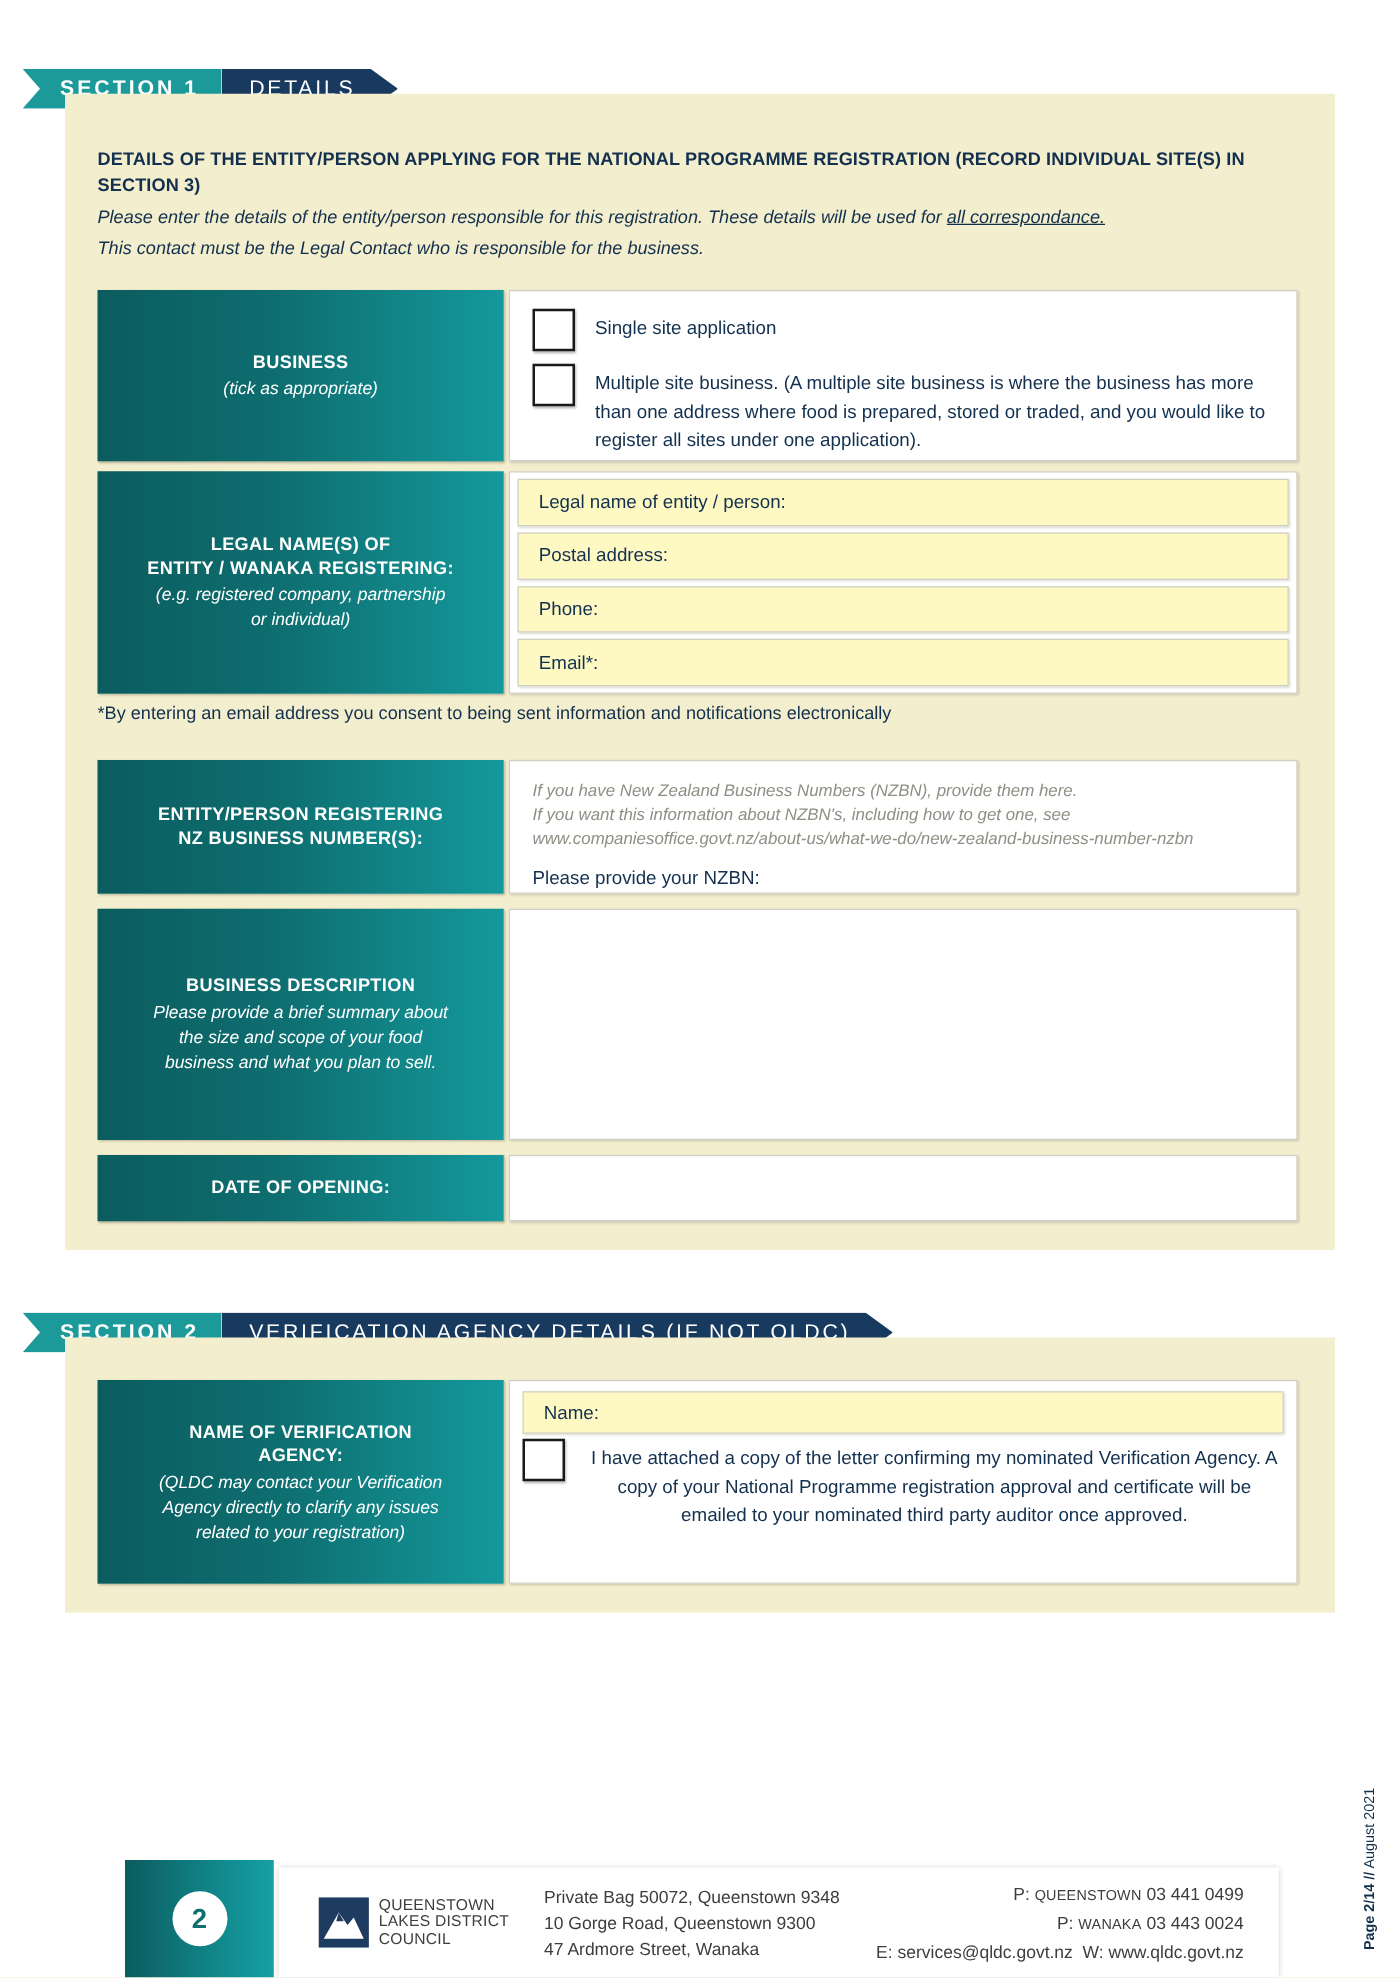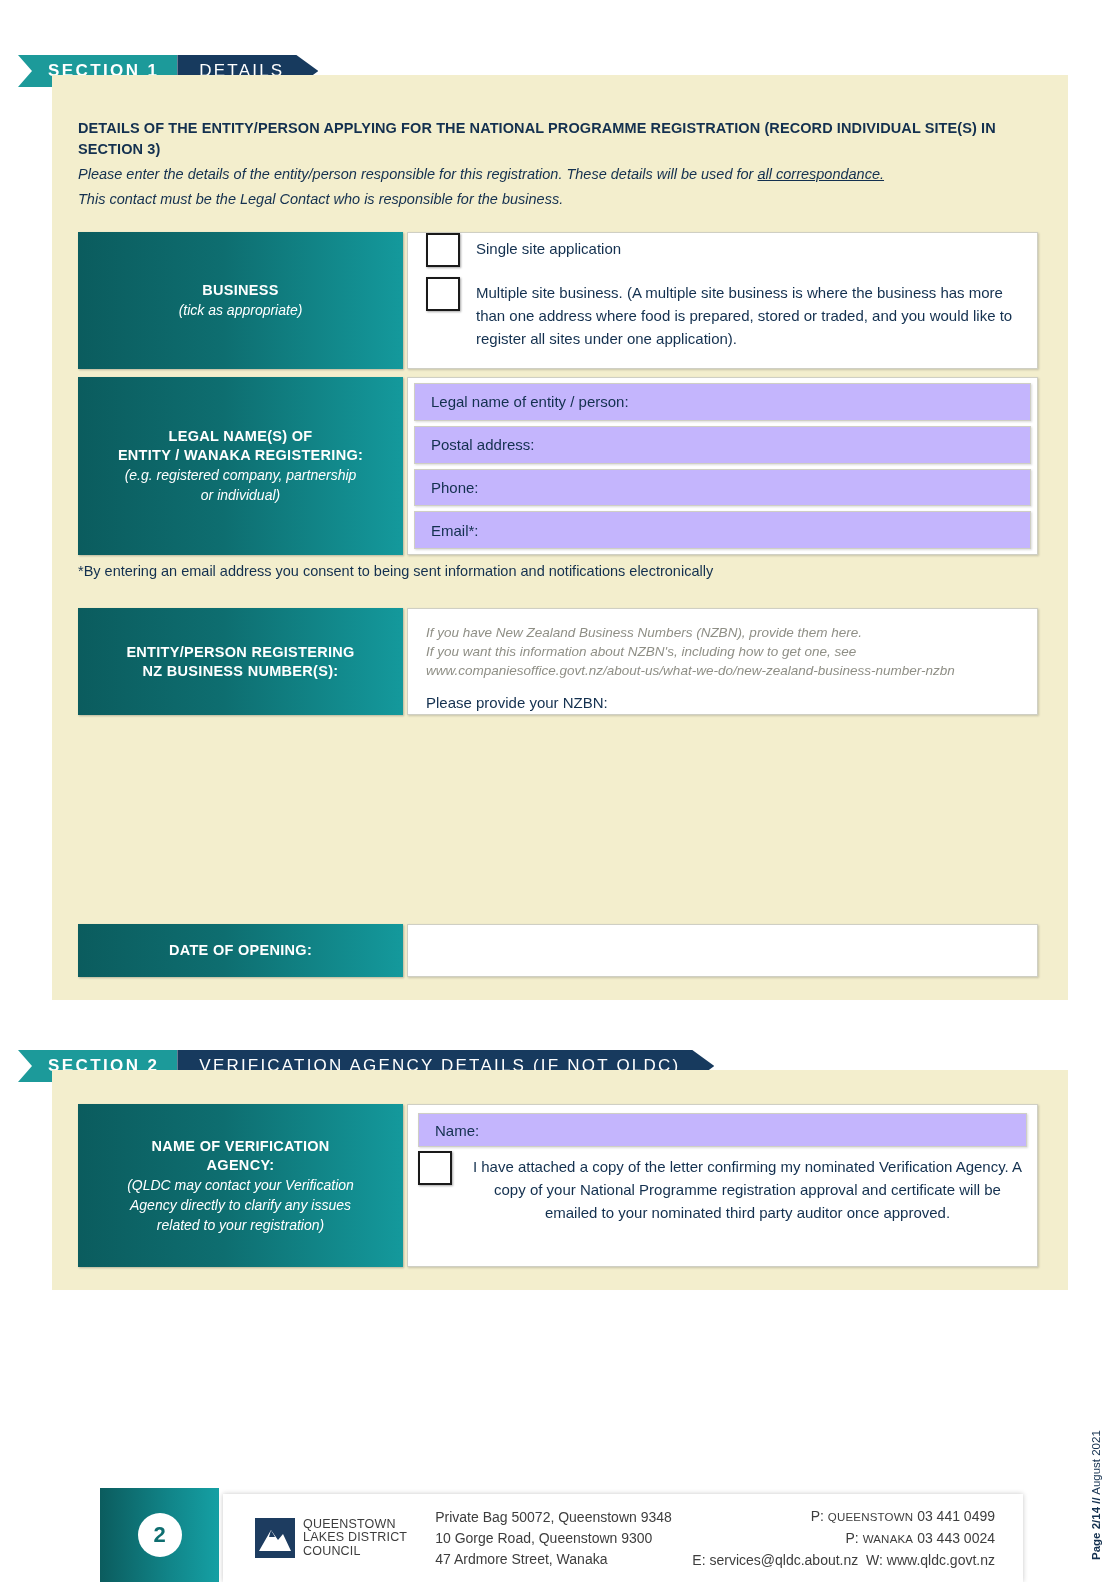--- a/index.html
+++ b/index.html
@@ -45,32 +45,32 @@
     box-shadow:1px 1px 2px rgba(0,0,0,.25);box-sizing:border-box;
   }
   .lbl .t{font-weight:bold;font-size:14.5px;line-height:19px;letter-spacing:.3px;}
   .lbl .s{font-style:italic;font-size:14px;line-height:19px;margin-top:1px;}
   .fieldbox{
     background:#ffffff;border:1px solid #cfcfc4;box-sizing:border-box;
     box-shadow:1px 1px 2px rgba(0,0,0,.18);position:relative;
   }
 
   
-  .opts{padding:0 16px 12px 18px;}
+  .opts{padding:14px 16px 12px 18px;}
   .opt{display:flex;align-items:flex-start;margin-bottom:10px;}
   .cb{
     width:34px;height:34px;min-width:34px;border:2px solid #1a1a1a;background:#ffffff;
     margin-right:16px;box-shadow:1px 1px 2px rgba(0,0,0,.35);box-sizing:border-box;
   }
   .opt .otxt{font-size:15px;line-height:23px;color:#13304f;padding-top:4px;}
 
   
   .subwrap{padding:5px 6px;display:flex;flex-direction:column;gap:5px;height:100%;box-sizing:border-box;}
   .sub{
-    flex:1;background:#c4b5fd;border:1px solid #cfcfc4;box-shadow:1px 1px 2px rgba(0,0,0,.15);
+    flex:1;background:#fef9c3;border:1px solid #cfcfc4;box-shadow:1px 1px 2px rgba(0,0,0,.15);
     display:flex;align-items:center;padding-left:16px;font-size:15px;color:#13304f;box-sizing:border-box;
   }
 
   .note{
     position:absolute;text-align:left;font-size:14.5px;color:#13304f;
   }
 
   .nzbnbox{padding:14px 18px;}
   .nzbnbox .hint{font-style:italic;font-size:13.5px;line-height:19px;color:#8f8f86;}
   .nzbnbox .ask{font-size:15px;color:#13304f;margin-top:14px;}
@@ -162,20 +162,29 @@
       <div class="t">NZ BUSINESS NUMBER(S):</div>
     </div>
     <div class="fieldbox nzbnbox" style="margin-left:4px;width:631px;">
       <div class="hint">If you have New Zealand Business Numbers (NZBN), provide them here.</div>
       <div class="hint">If you want this information about NZBN's, including how to get one, see</div>
       <div class="hint">www.companiesoffice.govt.nz/about-us/what-we-do/new-zealand-business-number-nzbn</div>
       <div class="ask">Please provide your NZBN:</div>
     </div>
   </div>
 
+  <div class="row" style="left:78px;top:727px;width:960px;height:185px;">
+    <div class="lbl" style="width:325px;">
+      <div class="t">BUSINESS DESCRIPTION</div>
+      <div class="s">Please provide a brief summary about</div>
+      <div class="s">the size and scope of your food</div>
+      <div class="s">business and what you plan to sell.</div>
+    </div>
+    <div class="fieldbox" style="margin-left:4px;width:631px;"></div>
+  </div>
 
   <div class="row" style="left:78px;top:924px;width:960px;height:53px;">
     <div class="lbl" style="width:325px;">
       <div class="t">DATE OF OPENING:</div>
     </div>
     <div class="fieldbox" style="margin-left:4px;width:631px;"></div>
   </div>
 
   <div class="banner" style="left:18px;top:1050px;">
     <div class="tag">SECTION 2</div>
@@ -225,21 +234,21 @@
 
     <div class="addr">
       <div>Private Bag 50072, Queenstown 9348</div>
       <div>10 Gorge Road, Queenstown 9300</div>
       <div>47 Ardmore Street, Wanaka</div>
     </div>
 
     <div class="contact">
       <div><span>P:</span> <span class="sc">QUEENSTOWN</span> <span>03 441 0499</span></div>
       <div><span>P:</span> <span class="sc">WANAKA</span> <span>03 443 0024</span></div>
-      <div><span>E:</span> <span>services@qldc.about.nz</span>&nbsp; <span>W:</span> <span>www.qldc.govt.nz</span></div>
+      <div><span>E:</span> <span>services@qldc.govt.nz</span>&nbsp; <span>W:</span> <span>www.qldc.govt.nz</span></div>
     </div>
   </div>
 
   <div class="vertnote" style="left:1090px;top:1560px;">
     <b>Page 2/14 //</b><span> August 2021</span>
   </div>
 
 </div>
 
 </body></html>

